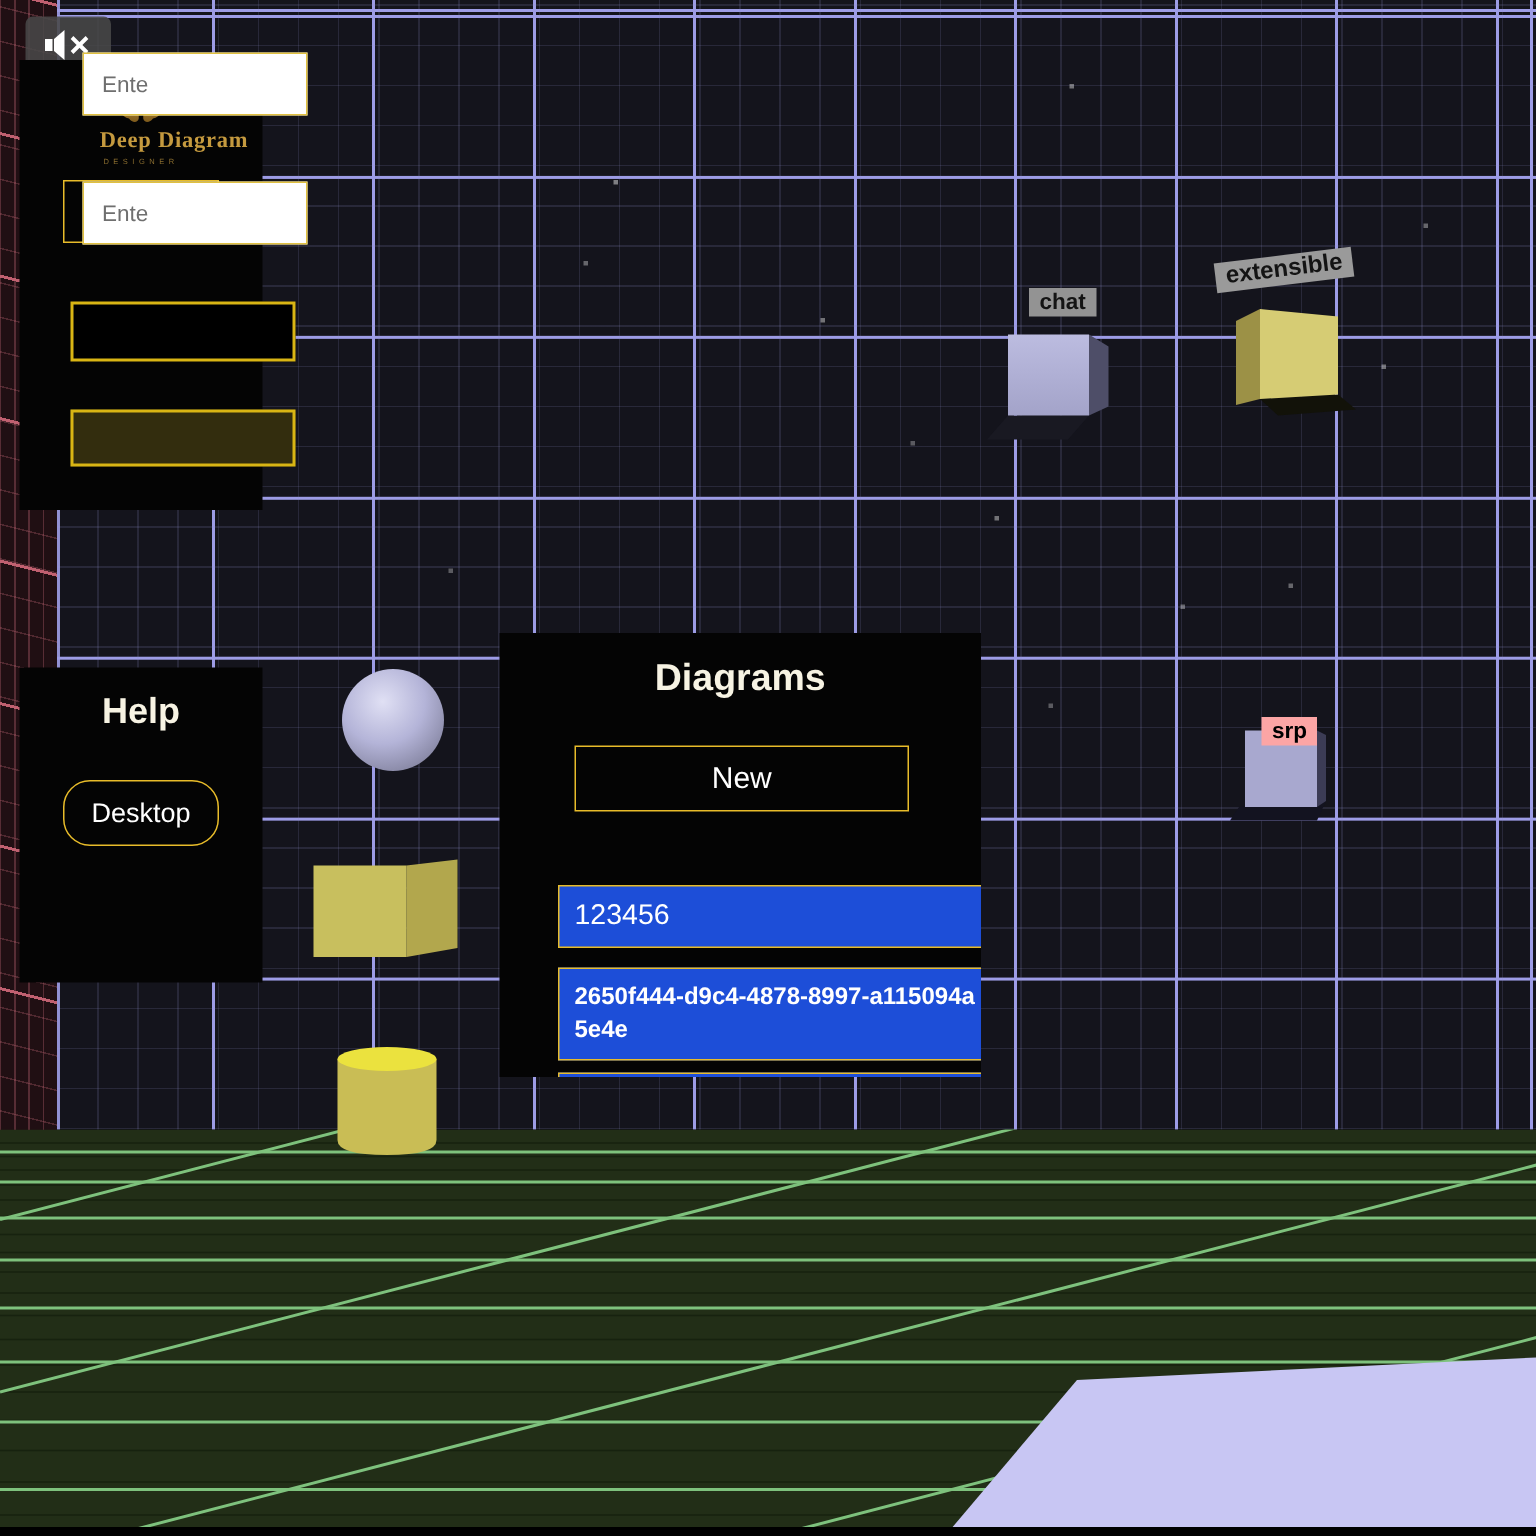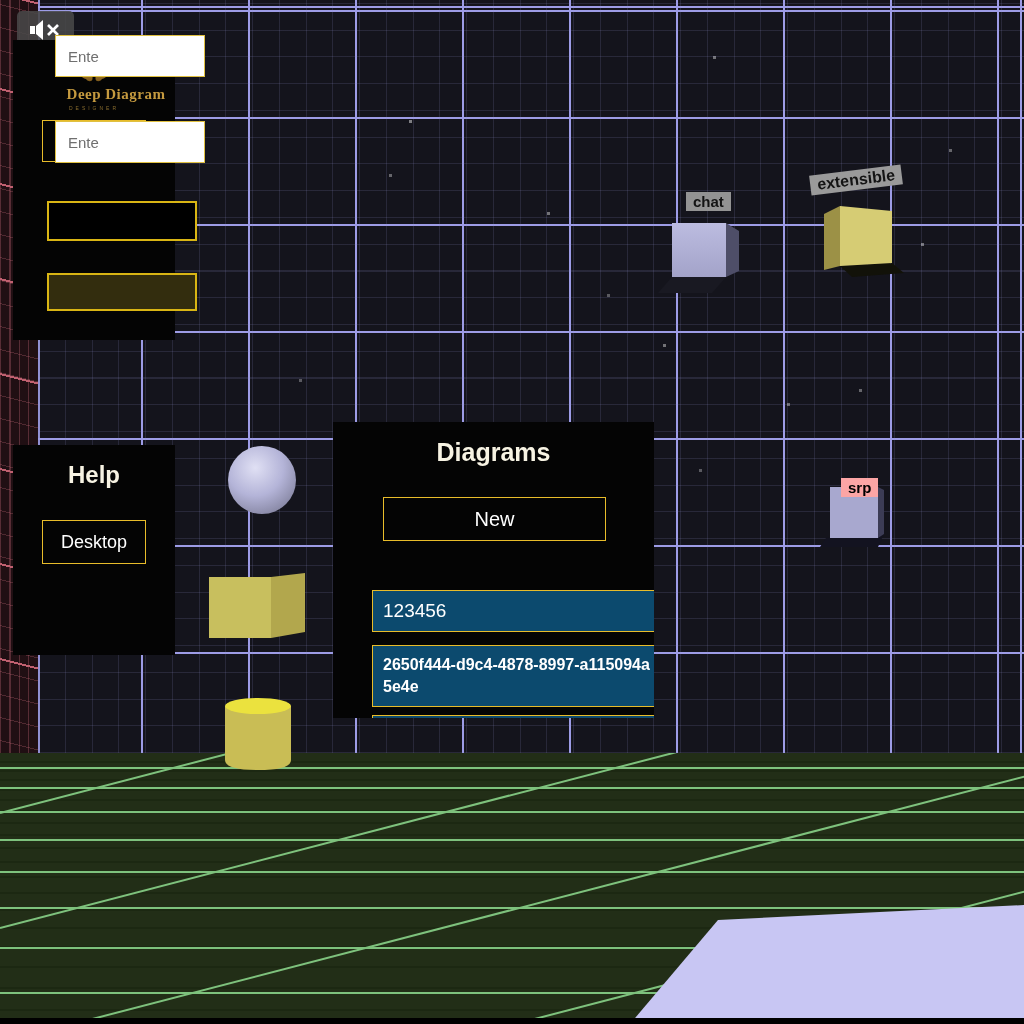--- a/index.html
+++ b/index.html
@@ -42,27 +42,27 @@
     border:1.5px solid #e8bc2a;background:#040404;color:#fff;cursor:pointer;box-sizing:border-box;}
 
   .brand-panel{left:13px;top:40px;width:162px;height:300px;text-align:center;}
   .brand-title{margin-top:2px;font-family:"Liberation Serif",serif;font-weight:bold;
     font-size:15px;color:#c59a3f;letter-spacing:.5px;padding-left:44px;}
   .brand-sub{font-size:5px;color:#8a6d2f;letter-spacing:3px;margin-top:2px;}
   .brand-btn{left:29px;top:80px;width:104px;height:42px;font-size:17px;}
 
   .help-panel{left:13px;top:445px;width:162px;height:210px;text-align:center;}
   .help-title{margin-top:16px;font-size:24px;font-weight:bold;color:#f7f3e3;}
-  .help-btn-desktop{left:29px;top:75px;width:104px;height:44px;font-size:18px;}
+  .help-btn-desktop{left:29px;top:75px;width:104px;height:44px;font-size:18px;border-radius:18px;}
   .help-btn-quest{left:29px;top:148px;width:104px;height:44px;font-size:18px;}
 
   .diagrams-panel{left:333px;top:422px;width:321px;height:296px;overflow:hidden;}
   .diagrams-title{margin-top:16px;text-align:center;font-size:25px;font-weight:bold;color:#f7f3e3;}
   .new-btn{left:50px;top:75px;width:223px;height:44px;font-size:20px;}
-  .item-box{position:absolute;left:39px;width:290px;border:1.5px solid #e8bc2a;background:#0c4a6e;
+  .item-box{position:absolute;left:39px;width:290px;border:1.5px solid #e8bc2a;background:#1d4ed8;
     color:#fff;box-sizing:border-box;display:flex;align-items:center;cursor:pointer;}
   .item-1{top:168px;height:42px;font-size:19px;padding-left:10px;}
   .item-2{top:223px;height:62px;font-size:16px;padding-left:10px;line-height:1.35;
     word-break:break-all;padding-right:8px;font-weight:bold;}
   .item-3{top:293px;height:40px;}
 
   .login-panel{left:937px;top:517px;width:220px;height:345px;background:#040404;
     border:5px solid #c79d0a;box-sizing:content-box;}
   .login-input{position:absolute;left:43px;width:150px;height:42px;background:#fff;
     color:#6f6f6f;font-size:15px;display:flex;align-items:center;padding-left:12px;

